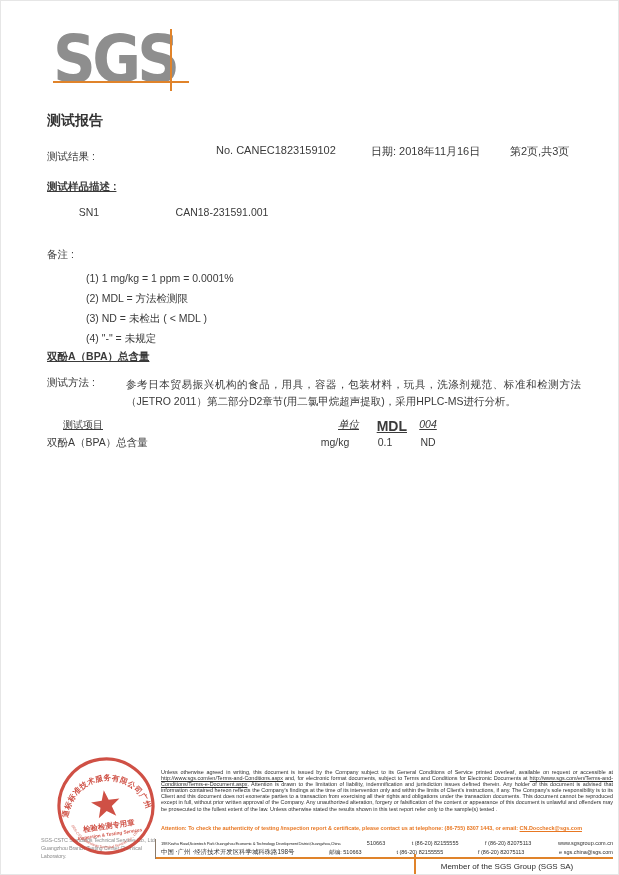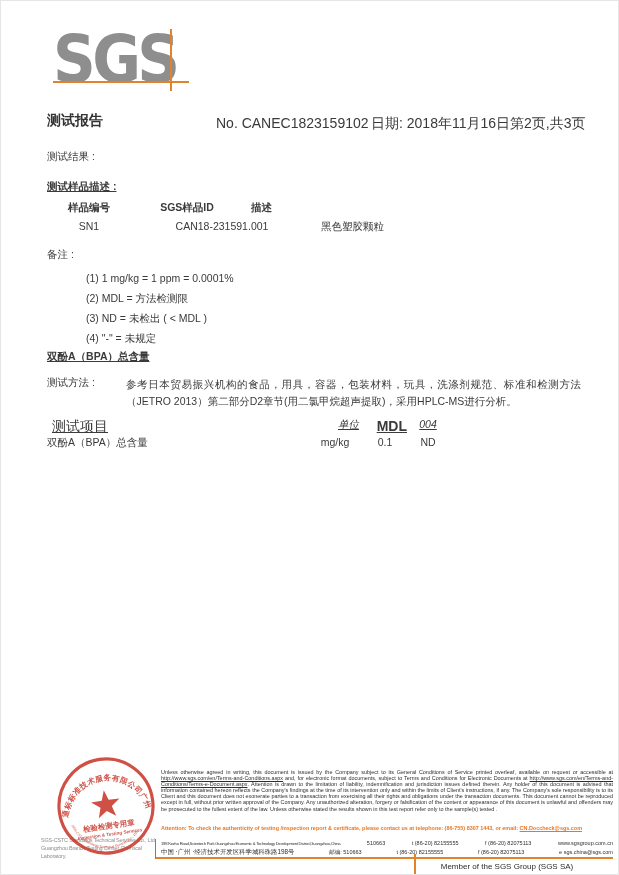--- a/index.html
+++ b/index.html
@@ -12,42 +12,42 @@
   
   .logo-text {
     left:52px; top:26px; font-size:66px; font-weight:bold; color:#8e8e8e;
     letter-spacing:-4px; line-height:1; transform:scaleX(0.9); transform-origin:left top;
     font-family:"DejaVu Sans","Liberation Sans",sans-serif;
   }
   .logo-hline { left:52px; top:80px; width:136px; height:2px; background:#e0832a; }
   .logo-vline { left:169px; top:28px; width:2px; height:62px; background:#e0832a; }
   
   .doc-title { left:46px; top:111px; font-size:14px; font-weight:bold; color:#333; }
-  .hdr { font-size:14px; color:#3a3a3a; }
+  .hdr { font-size:11px; color:#3a3a3a;margin-top:29px; }
   .hdr-no   { left:215px; top:114px; }
   .hdr-date { left:370px; top:114px; }
   .hdr-page { left:509px; top:114px; }
   
   .lbl  { font-size:10.5px; color:#3a3a3a; }
   .u    { text-decoration:underline; }
   .results-label     { left:46px; top:149px; }
   .sample-desc-label { left:46px; top:179px; font-weight:bold; text-decoration:underline; }
   .sample-table { left:46px; top:200px; font-size:10.5px; }
   .sample-table .trow { display:flex; }
   .sample-table .c1 { width:84px;  text-align:center; }
   .sample-table .c2 { width:112px; text-align:center; }
   .sample-table .c3 { width:200px; text-align:left; padding-left:8px; }
   .sample-table .hrow { font-weight:bold; }
   .sample-table .vrow { margin-top:5px;gap:35px; }
   .notes-label { left:46px; top:247px; }
   .notes { left:85px; top:267px; font-size:10.5px; line-height:20px; }
   .bpa-heading { left:46px; top:349px; font-size:10.5px; font-weight:bold; text-decoration:underline; }
   .method-label { left:46px; top:375px; }
   .method-text  { left:125px; top:375px; width:455px; font-size:10.5px; line-height:1.62; text-align:justify; }
-  .rt-h-item { left:51px;  top:417px; font-size:14px; text-decoration:underline; }
+  .rt-h-item { left:62px;  top:417px; font-size:10px; text-decoration:underline; }
   .rt-h-unit { left:310px; top:417px; width:48px; text-align:right; font-size:10.5px; text-decoration:underline; font-style:italic; }
   .rt-h-mdl  { left:362px; top:417px; width:44px; text-align:right; font-size:14px; text-decoration:underline;font-weight:bold; }
   .rt-h-001  { left:405px; top:417px; width:44px; text-align:center; font-size:10.5px; text-decoration:underline; font-style:italic; }
   .rt-r-item { left:46px;  top:435px; font-size:10.5px; }
   .rt-r-unit { left:310px; top:435px; width:48px; text-align:center; font-size:10.5px; }
   .rt-r-mdl  { left:362px; top:435px; width:44px; text-align:center; font-size:10.5px; }
   .rt-r-001  { left:405px; top:435px; width:44px; text-align:center; font-size:10.5px; }
   
   .company-lines { left:40px; top:836px; width:118px; font-size:5.5px; line-height:1.45;
                    color:#8f8f8f; letter-spacing:-0.2px; }
@@ -78,43 +78,37 @@
 
   <div class="abs doc-title">测试报告</div>
   <div class="abs hdr hdr-no">No. CANEC1823159102</div>
   <div class="abs hdr hdr-date">日期: 2018年11月16日</div>
   <div class="abs hdr hdr-page">第2页,共3页</div>
 
   <div class="abs lbl results-label">测试结果 :</div>
   <div class="abs lbl sample-desc-label">测试样品描述 :</div>
 
   <div class="abs sample-table">
-    <div class="trow hrow">
-      <span class="c1">样品编号</span>
-      <span class="c2">SGS样品ID</span>
-      <span class="c3">描述</span>
-    </div>
     <div class="trow vrow">
       <span class="c1">SN1</span>
       <span class="c2">CAN18-231591.001</span>
-      <span class="c3">黑色塑胶颗粒</span>
     </div>
   </div>
 
   <div class="abs lbl notes-label">备注 :</div>
   <div class="abs notes">
     <div>(1) 1 mg/kg = 1 ppm = 0.0001%</div>
     <div>(2) MDL = 方法检测限</div>
     <div>(3) ND = 未检出 ( &lt; MDL )</div>
     <div>(4) "-" = 未规定</div>
   </div>
 
   <div class="abs bpa-heading">双酚A（BPA）总含量</div>
   <div class="abs lbl method-label">测试方法 :</div>
-  <div class="abs method-text">参考日本贸易振兴机构的食品，用具，容器，包装材料，玩具，洗涤剂规范、标准和检测方法（JETRO 2013）第二部分D2章节(用二氯甲烷超声提取)，采用HPLC-MS进行分析。</div>
+  <div class="abs method-text">参考日本贸易振兴机构的食品，用具，容器，包装材料，玩具，洗涤剂规范、标准和检测方法（JETRO 2011）第二部分D2章节(用二氯甲烷超声提取)，采用HPLC-MS进行分析。</div>
 
   <div class="abs rt-h-item">测试项目</div>
   <div class="abs rt-h-unit">单位</div>
   <div class="abs rt-h-mdl">MDL</div>
   <div class="abs rt-h-001">004</div>
   <div class="abs rt-r-item">双酚A（BPA）总含量</div>
   <div class="abs rt-r-unit">mg/kg</div>
   <div class="abs rt-r-mdl">0.1</div>
   <div class="abs rt-r-001">ND</div>
 

